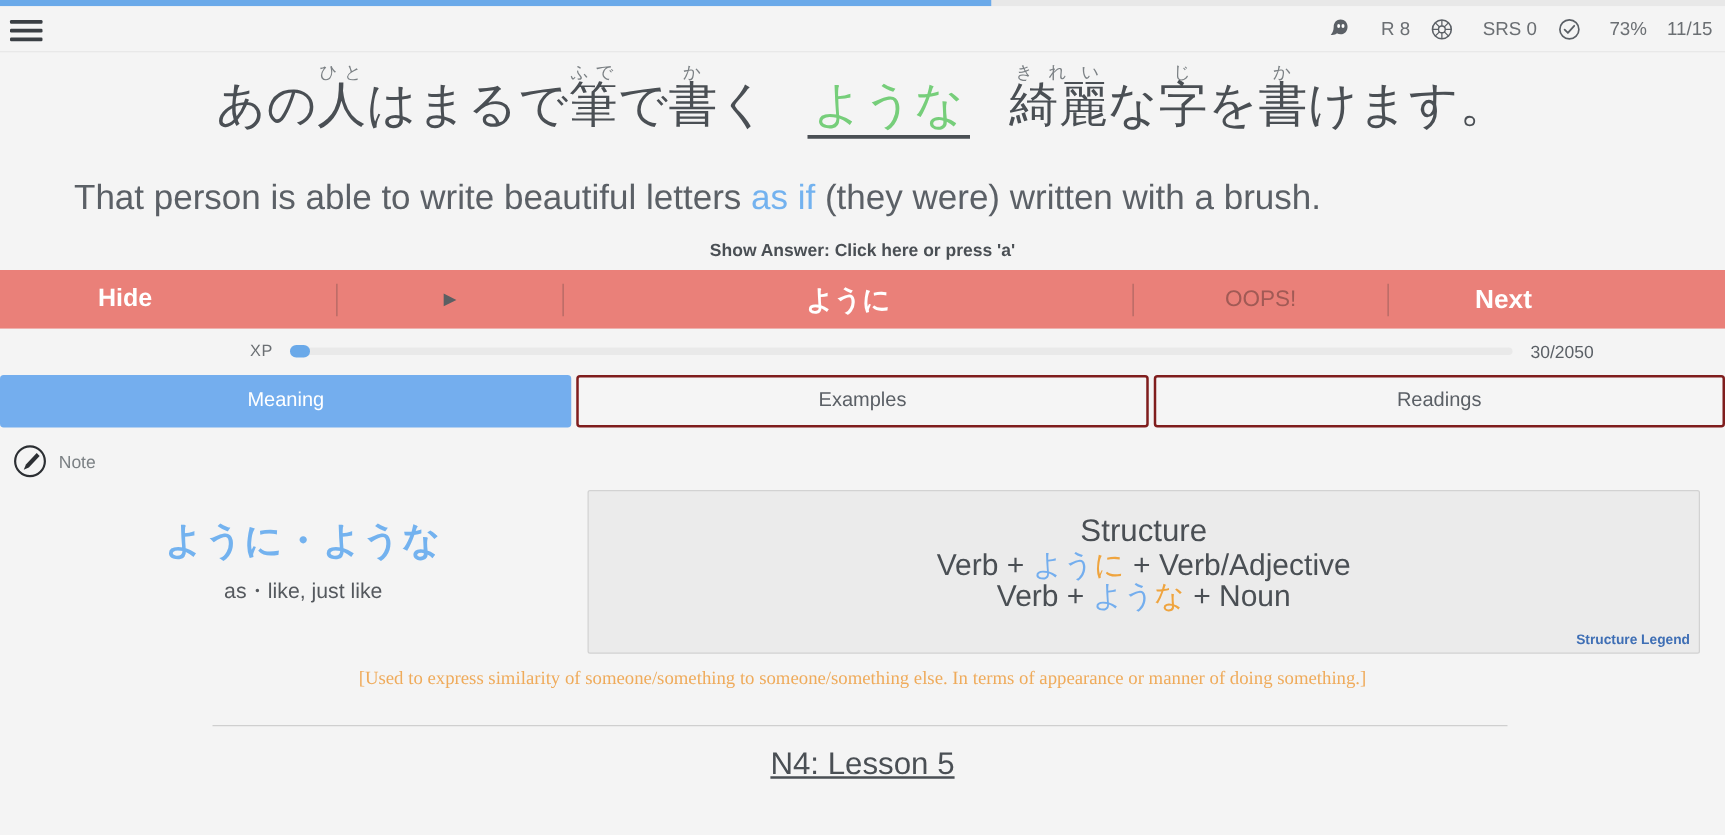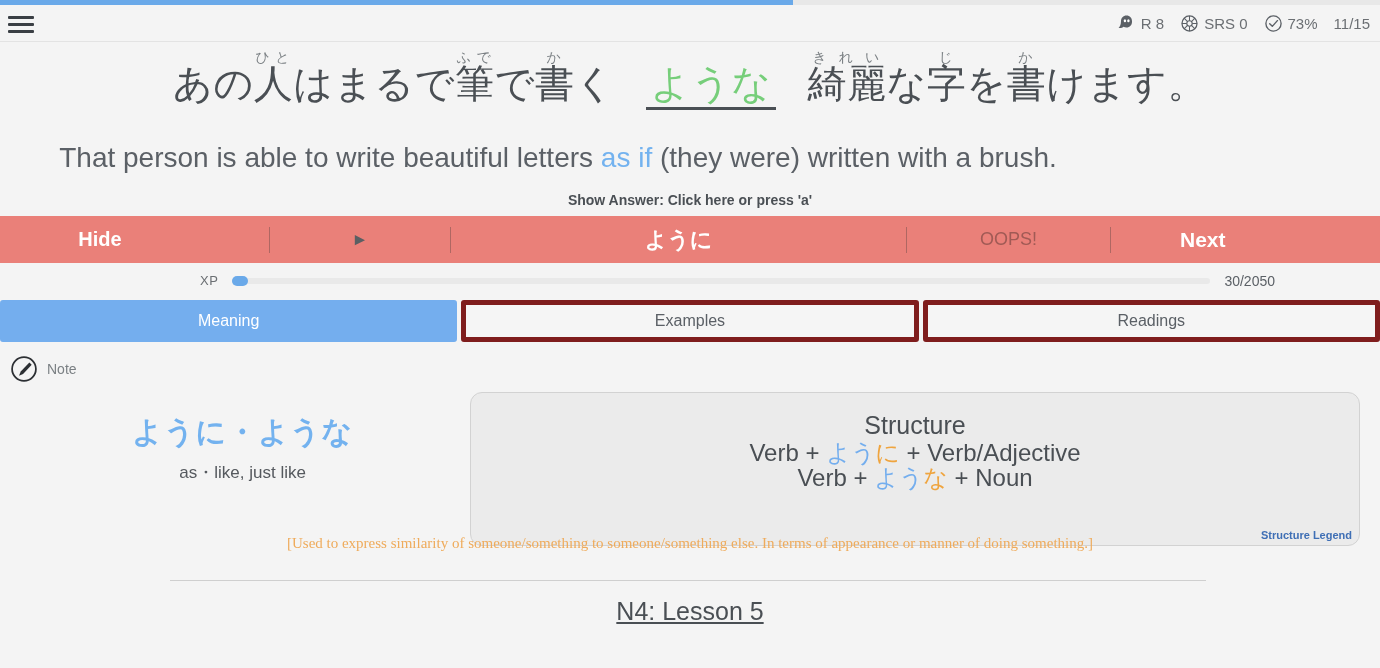--- a/index.html
+++ b/index.html
@@ -35,21 +35,21 @@
     display: block; height: 3px; background: #3a3f44; border-radius: 1px;
     margin-bottom: 4px;
   }
   .hamburger span:last-child { margin-bottom: 0; }
 
   .header-stats {
     position: absolute; right: 10px; top: 0; height: 37px;
     display: flex; align-items: center; gap: 0px;
     font-size: 15px; color: #6b6f73;
   }
-  .stat-group { display: flex; align-items: center; gap: 5px; margin-left: 16px; }
+  .stat-group { display: flex; align-items: center; gap: 23px; margin-left: 16px; }
   .stat-ico { display: inline-flex; align-items: center; justify-content: center; }
 
   
   .question-area {
     position: absolute; left: 0; top: 42px; width: 1380px; height: 174px;
     background: #f4f4f4;
   }
   .jp-sentence {
     position: absolute; left: 0; top: 8px; width: 1380px;
     text-align: center;
@@ -130,21 +130,21 @@
   .xp-count { margin-right: 105px; font-size: 14px; color: #5b6066; }
 
   
   .tabs {
     position: absolute; left: 0; top: 300px; width: 1380px; height: 42px;
     display: flex; gap: 4px;
   }
   .tab {
     flex: 1; display: flex; align-items: center; justify-content: center;
     font-size: 16px; color: #5b6066;
-    background: #f5f5f5; border: 5px solid #7f1d1d; border-radius: 3px;
+    background: #f5f5f5; border: 2px solid #7f1d1d; border-radius: 3px;
     cursor: pointer;
   }
   .tab.active { background: #74aeee; border-color: #74aeee; color: #ffffff; }
 
   
   .note-row {
     position: absolute; left: 10px; top: 355px;
     display: flex; align-items: center; gap: 9px;
   }
   .note-icon { width: 28px; height: 28px; cursor: pointer; }
@@ -155,22 +155,22 @@
 
   .meaning-block { position: absolute; left: 132px; top: 20px; }
   .meaning-title {
     font-size: 30px; color: #73b2ef; font-weight: 600; letter-spacing: 1px;
   }
   .meaning-sub {
     margin-top: 8px; font-size: 17px; color: #55595e; text-align: center;
   }
 
   .structure-box {
-    position: absolute; left: 470px; top: 0px; width: 890px; height: 154px;
-    background: #ebebeb; border: 1px solid #d2d2d2; border-radius: 12px;
+    position: absolute; left: 470px; top: 0px; width: 890px; height: 131px;
+    background: #ebebeb; border: 1px solid #d2d2d2; border-radius: 2px;
   }
   .structure-title {
     margin-top: 18px; text-align: center; font-size: 25px; color: #4a4f54;
   }
   .structure-line {
     text-align: center; font-size: 24px; color: #4a4f54; line-height: 1.05;
   }
   .structure-line:first-of-type { margin-top: 14px; }
   .s-blue { color: #74aeee; }
   .s-orange { color: #efa43e; }

